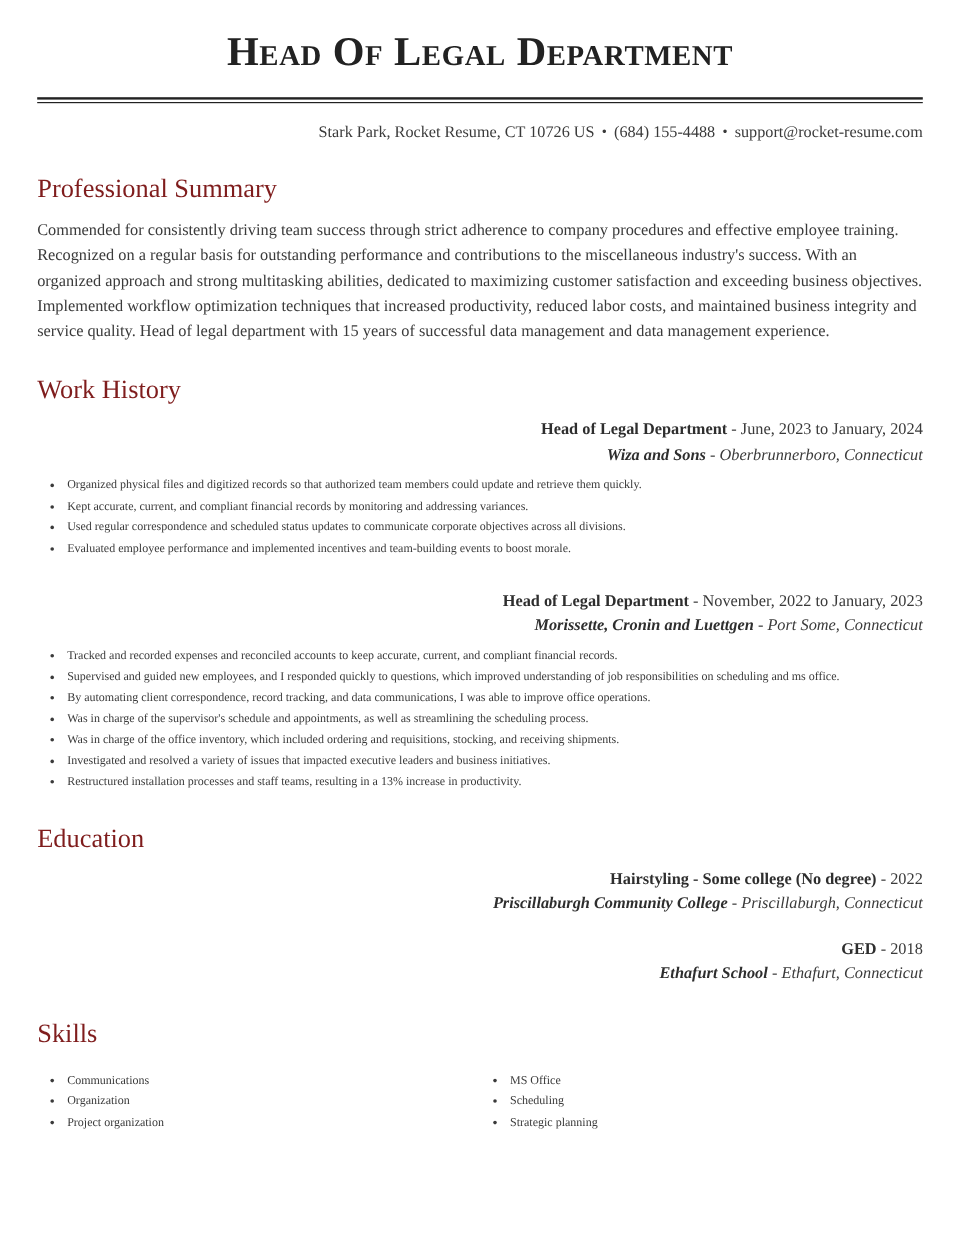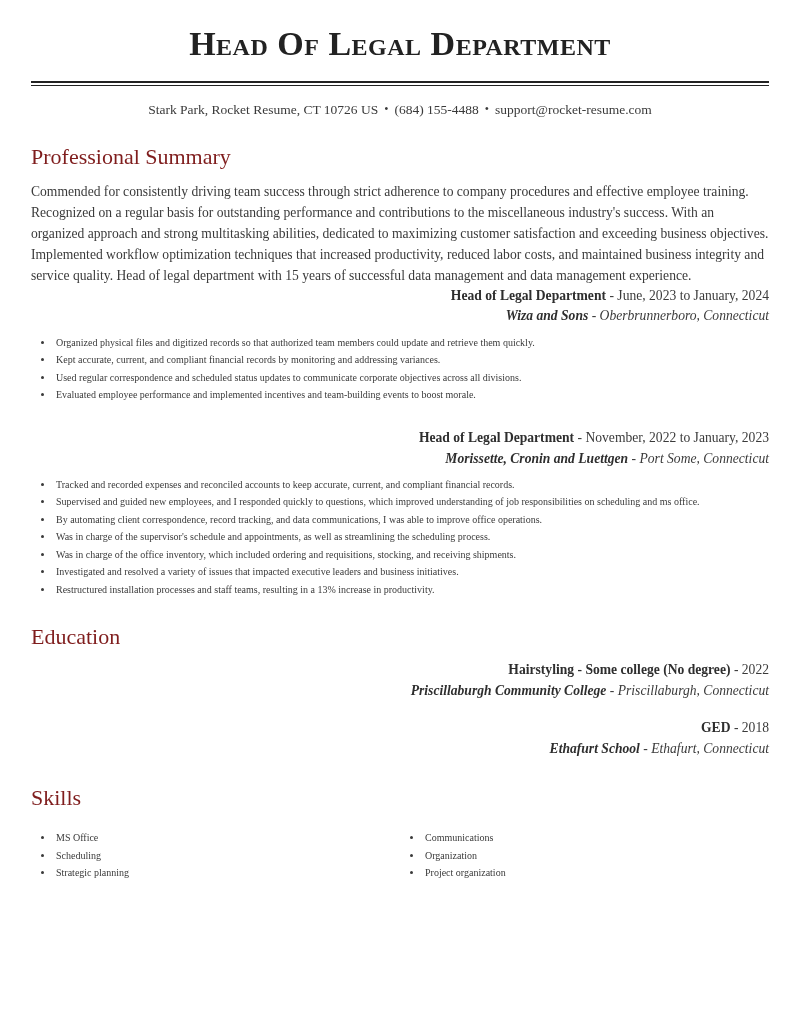--- a/index.html
+++ b/index.html
@@ -34,21 +34,21 @@
     color: #222222;
   }
   .double-rule {
     height: 2px;
     border-top: 2px solid #222222;
     border-bottom: 1px solid #222222;
     margin: 0 0 16px 0;
   }
   .contact-line {
     margin: 0;
-    text-align: center;
+    text-align: right;
     font-size: 13.5px;
     color: #3a3a3a;
   }
   .contact-line .sep {
     display: inline-block;
     margin: 0 6px;
     font-size: 12px;
     vertical-align: 1px;
   }
 
@@ -113,20 +113,21 @@
     <div class="double-rule"></div>
     <p class="contact-line"><span>Stark Park, Rocket Resume, CT 10726 US</span><span class="sep">•</span><span>(684) 155-4488</span><span class="sep">•</span><span>support@rocket-resume.com</span></p>
   </header>
 
   <section>
     <h2 class="section-heading">Professional Summary</h2>
     <p class="body-text">Commended for consistently driving team success through strict adherence to company procedures and effective employee training. Recognized on a regular basis for outstanding performance and contributions to the miscellaneous industry's success. With an organized approach and strong multitasking abilities, dedicated to maximizing customer satisfaction and exceeding business objectives. Implemented workflow optimization techniques that increased productivity, reduced labor costs, and maintained business integrity and service quality. Head of legal department with 15 years of successful data management and data management experience.</p>
   </section>
 
   <section>
+    <h2 class="section-heading">Work History</h2>
 
     <div class="entry">
       <p class="entry-line">
         <span class="b">Head of Legal Department</span>
         <span>-</span>
         <span>June, 2023 to January, 2024</span>
       </p>
       <p class="entry-line">
         <span class="bi">Wiza and Sons</span>
         <span class="i">-</span>
@@ -190,27 +191,27 @@
         <span class="i">-</span>
         <span class="i">Ethafurt, Connecticut</span>
       </p>
     </div>
   </section>
 
   <section>
     <h2 class="section-heading">Skills</h2>
     <div class="skills-cols">
       <ul class="bullets">
+        <li>Communications</li>
+        <li>Organization</li>
+        <li>Project organization</li>
+
+      </ul>
+      <ul class="bullets">
         <li>MS Office</li>
         <li>Scheduling</li>
         <li>Strategic planning</li>
 
       </ul>
-      <ul class="bullets">
-        <li>Communications</li>
-        <li>Organization</li>
-        <li>Project organization</li>
-
-      </ul>
     </div>
   </section>
 
 </div>
 
 </body></html>

